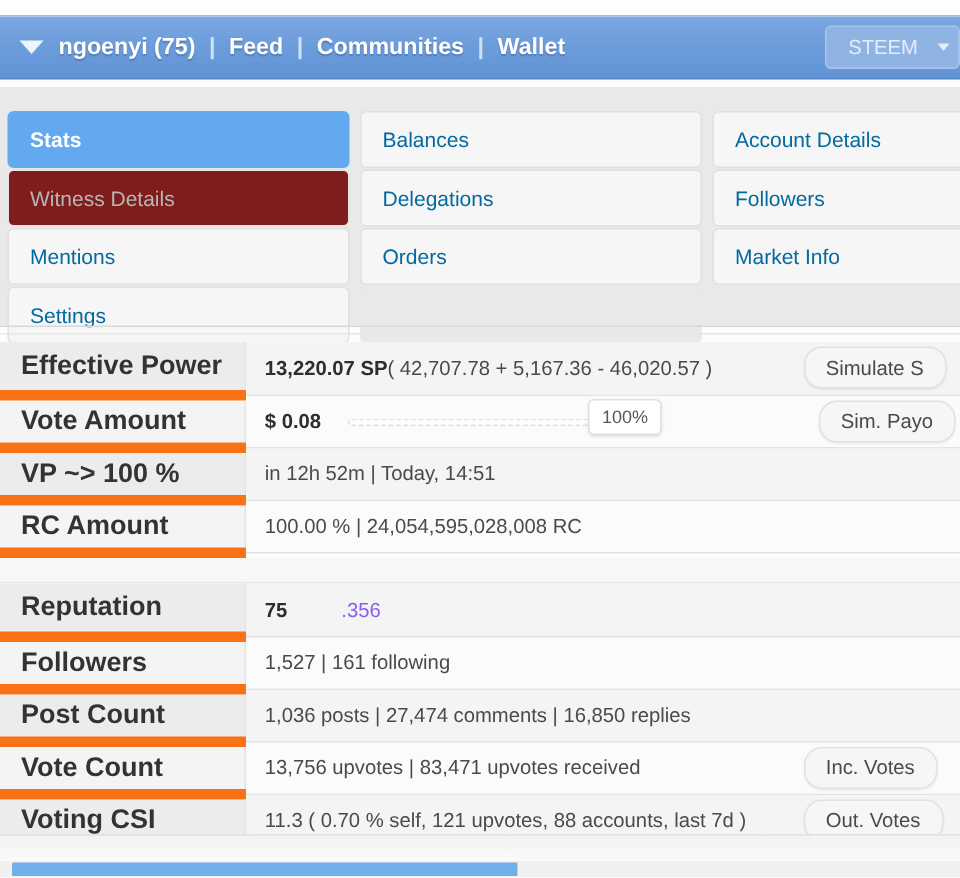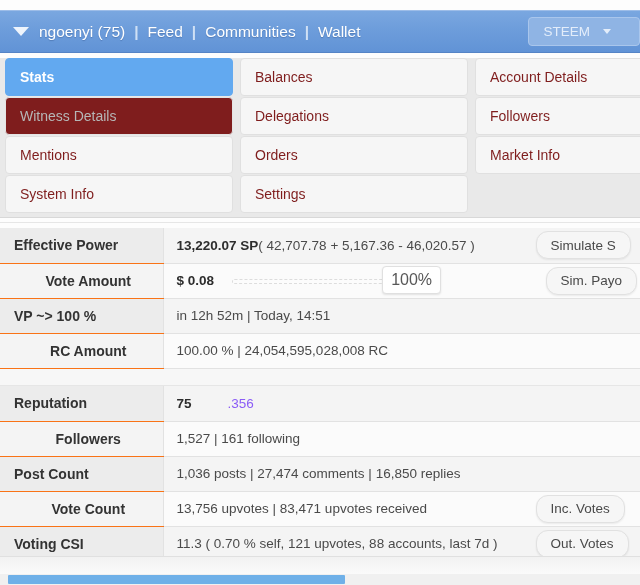--- a/index.html
+++ b/index.html
@@ -29,68 +29,68 @@
     width: 0; height: 0;
     border-left: 8px solid transparent;
     border-right: 8px solid transparent;
     border-top: 9px solid #eef4fc;
     margin-right: 10px;
     flex: 0 0 auto;
   }
   .nav-link {
     color: #ffffff;
     font-size: 15.5px;
-    font-weight: normal;
+    font-weight: bold;
     white-space: nowrap;
     text-shadow: 0 1px 1px rgba(40,70,120,.35);
     text-align: center;
   }
   .nav-sep {
     color: #cfe0f5;
     font-size: 15.5px;
     font-weight: bold;
     margin: 0 9px;
   }
   .nav-right { padding-right: 8px; display: flex; align-items: center; }
   .steem-dd {
     background: #8fb4e4;
     border: 1px solid #a9c6ec;
     border-radius: 4px;
     color: #e3edfa;
     font-size: 13.5px;
-    padding: 6px 28px 6px 14px;
+    padding: 6px 6px 6px 14px;
     display: flex; align-items: center; gap: 13px;
     white-space: nowrap;
   }
   .steem-dd .mini-caret {
     width: 0; height: 0;
     border-left: 4px solid transparent;
     border-right: 4px solid transparent;
     border-top: 5px solid #e3edfa;
   }
 
   
   .tabs-area {
     position: absolute; left: 0; top: 58px;
     width: 640px; height: 159px;
     background: #e9e9e9;
-    padding: 0 0 0 0;
+    padding: 16px 0 0 0;
   }
   .tab-grid {
     display: grid;
     grid-template-columns: 228px 228px 228px;
     grid-auto-rows: 38px;
     column-gap: 7px; row-gap: 1px;
     padding-left: 5px;
   }
   .tab {
     display: flex; align-items: center;
     padding-left: 14px;
     font-size: 14px;
-    color: #7f1d1d;
+    color: #0369a1;
     background: #f6f6f6;
     border: 1px solid #e0e0e0;
     border-radius: 4px;
     white-space: nowrap;
     overflow: hidden;
   }
   .tab.active {
     background: #62a9f0;
     border-color: #62a9f0;
     color: #ffffff;
@@ -116,26 +116,26 @@
   .stats-wrap {
     position: absolute; left: 0; top: 228px;
     width: 640px;
   }
   .stat-table { width: 648px; border-collapse: collapse; table-layout: fixed; }
   .stat-table col.c-label { width: 163px; }
   .stat-table col.c-value { width: 485px; }
   .stat-row { height: 35px; }
   .stat-row.odd  .lbl { background: #ececec; }
   .stat-row.odd  .val { background: #f4f4f4; }
-  .stat-row.even .lbl { background: #f4f4f4; text-align: center; }
+  .stat-row.even .lbl { background: #f4f4f4; }
   .stat-row.even .val { background: #fbfbfb; }
   .lbl {
-    font-size: 14px; font-weight: bold; color: #333333;
+    font-size: 18px; font-weight: bold; color: #333333;
     padding-left: 14px;
-    border-bottom: 1px solid #f97316;
+    border-bottom: 7px solid #f97316;
     border-right: 1px solid #e2e2e2;
     white-space: nowrap; overflow: hidden;
     vertical-align: middle;
   }
   .val {
     font-size: 13.5px; color: #4a4a4a;
     padding-left: 13px;
     border-bottom: 1px solid #e2e2e2;
     vertical-align: middle;
     white-space: nowrap; overflow: hidden;
@@ -160,21 +160,21 @@
     height: 5px; border-radius: 3px;
     background: #fcfcfc;
     border: 1px dashed #dddddd;
   }
   .slider-thumb {
     position: absolute; right: -22px; top: -6px;
     background: #ffffff;
     border: 1px solid #e0e0e0;
     border-radius: 4px;
     box-shadow: 0 1px 2px rgba(0,0,0,.10);
-    font-size: 16px; color: #585858;
+    font-size: 12px; color: #585858;
     padding: 5px 8px;
     line-height: 1;
   }
 
   
   .side-btn {
     position: absolute;
     left: 382px;
     top: 3px;
     height: 28px;
@@ -257,23 +257,20 @@
           <span>Followers</span>
         </div>
         <div class="tab">
           <span>Mentions</span>
         </div>
         <div class="tab">
           <span>Orders</span>
         </div>
         <div class="tab">
           <span>Market Info</span>
-        </div>
-        <div class="tab">
-          <span>System Info</span>
         </div>
         <div class="tab">
           <span>Settings</span>
         </div>
         <div class="tab empty">
           <span></span>
         </div>
       </div>
   </div>
 

